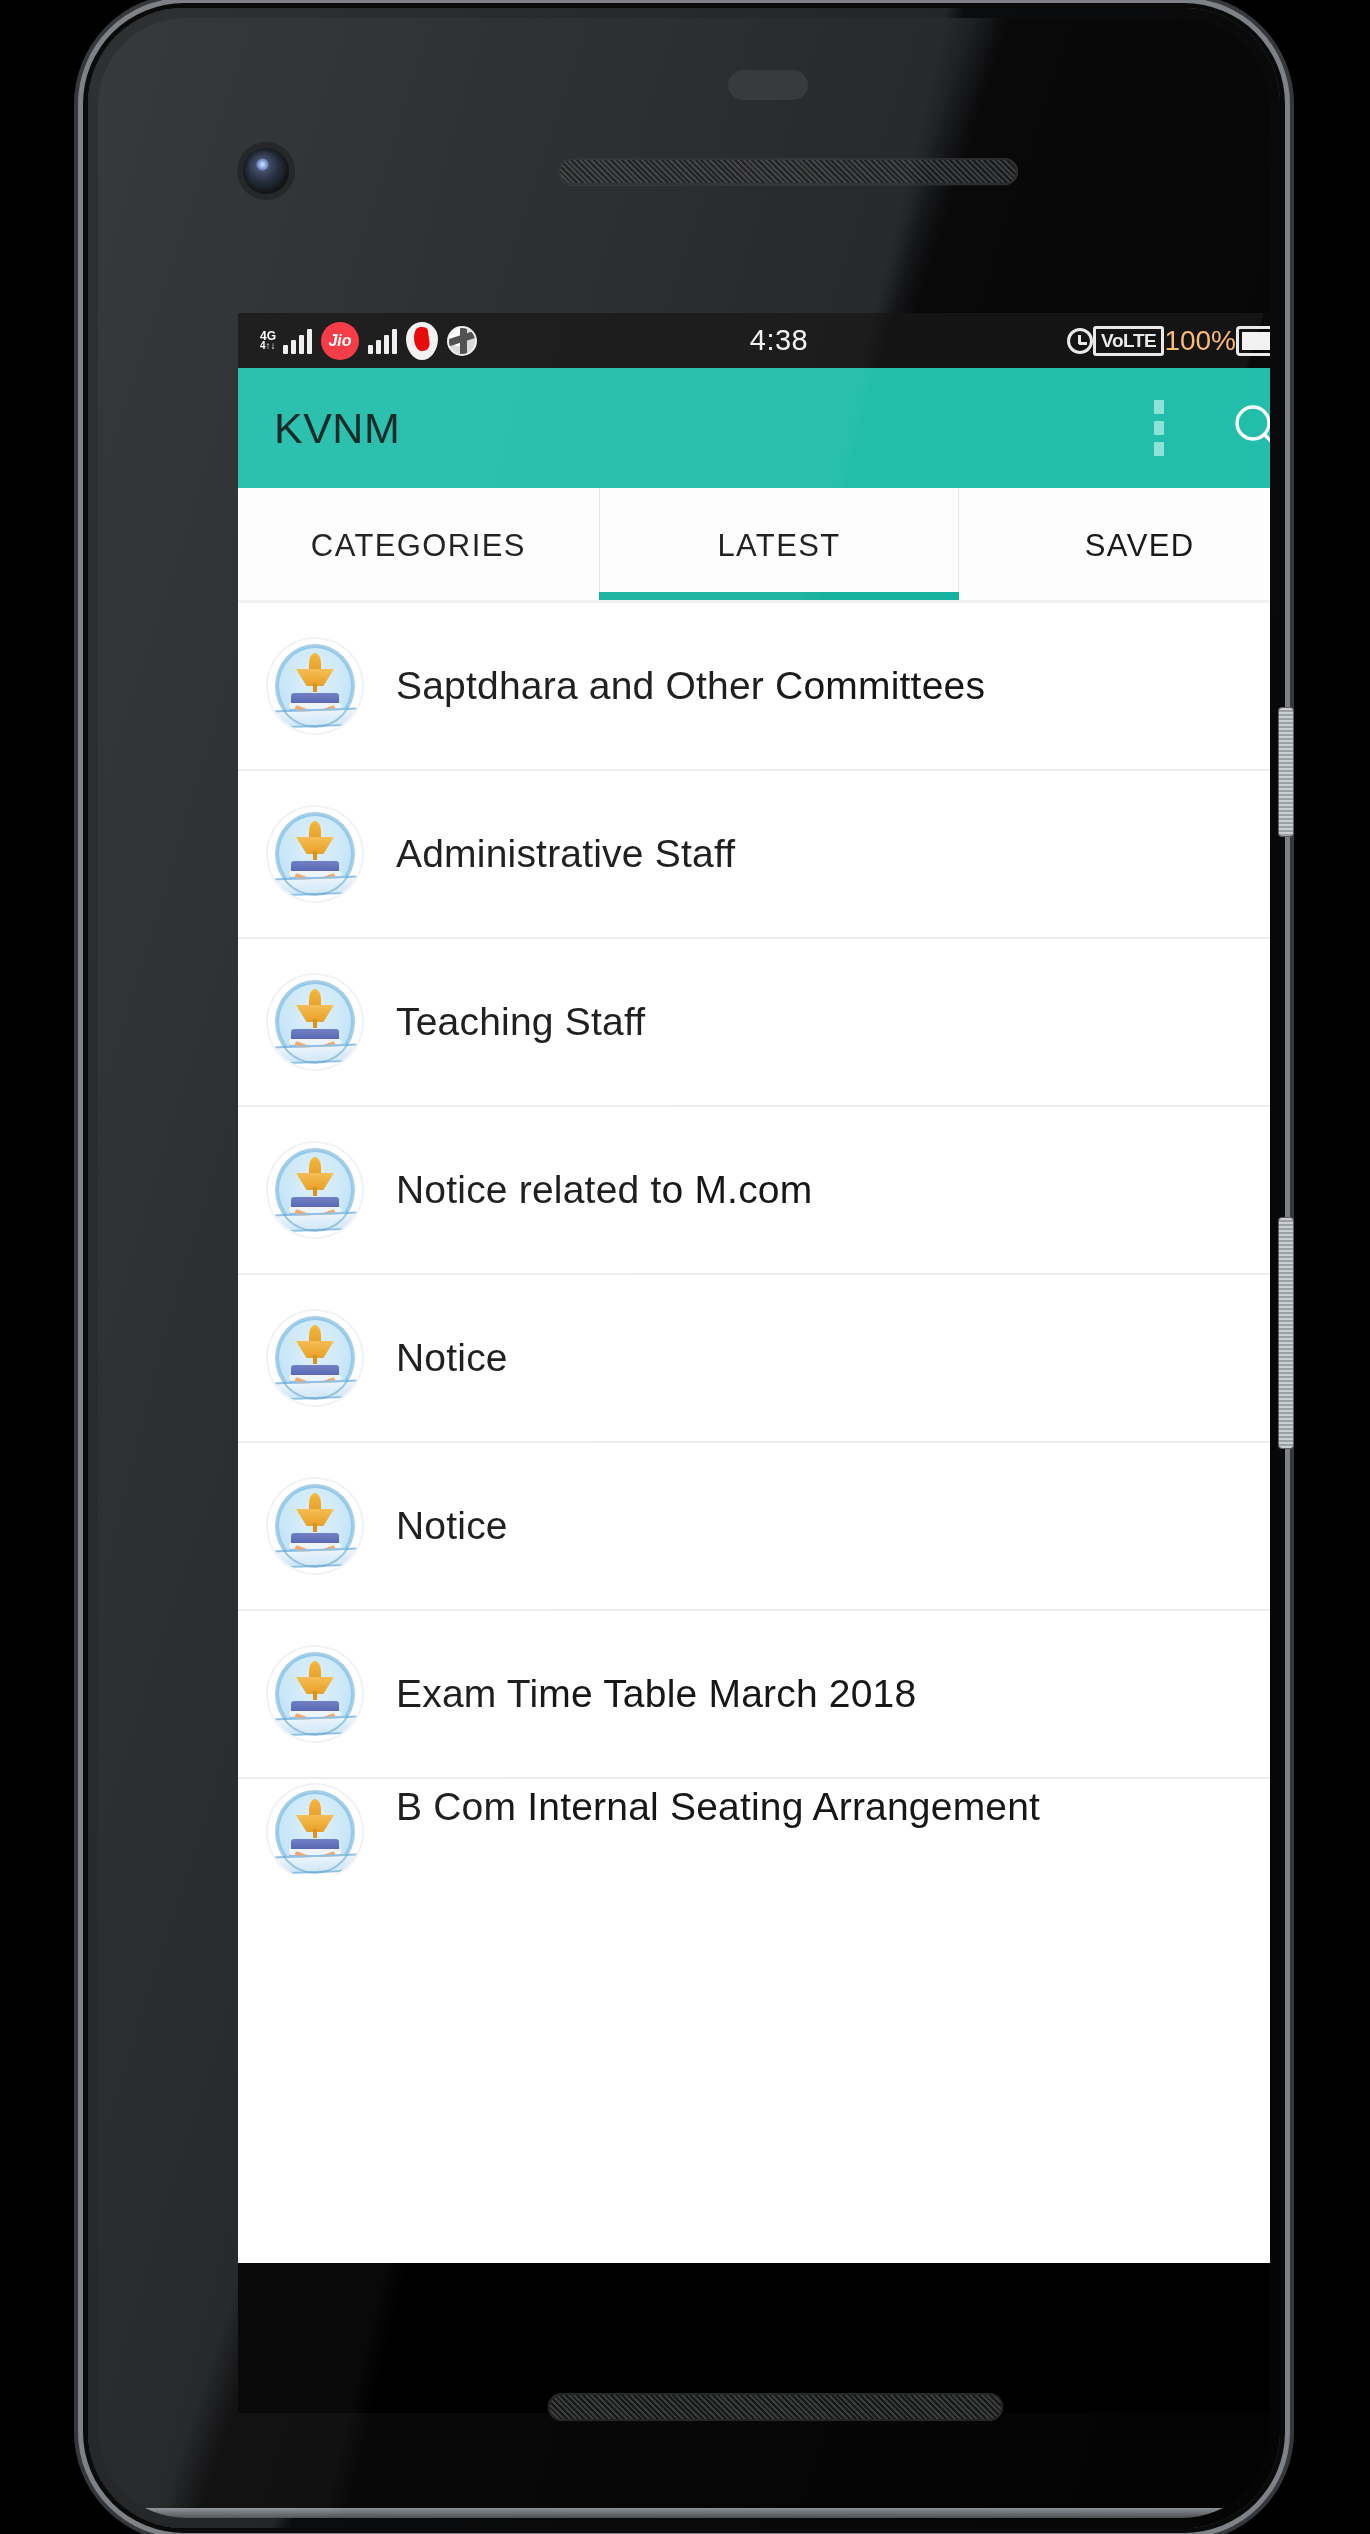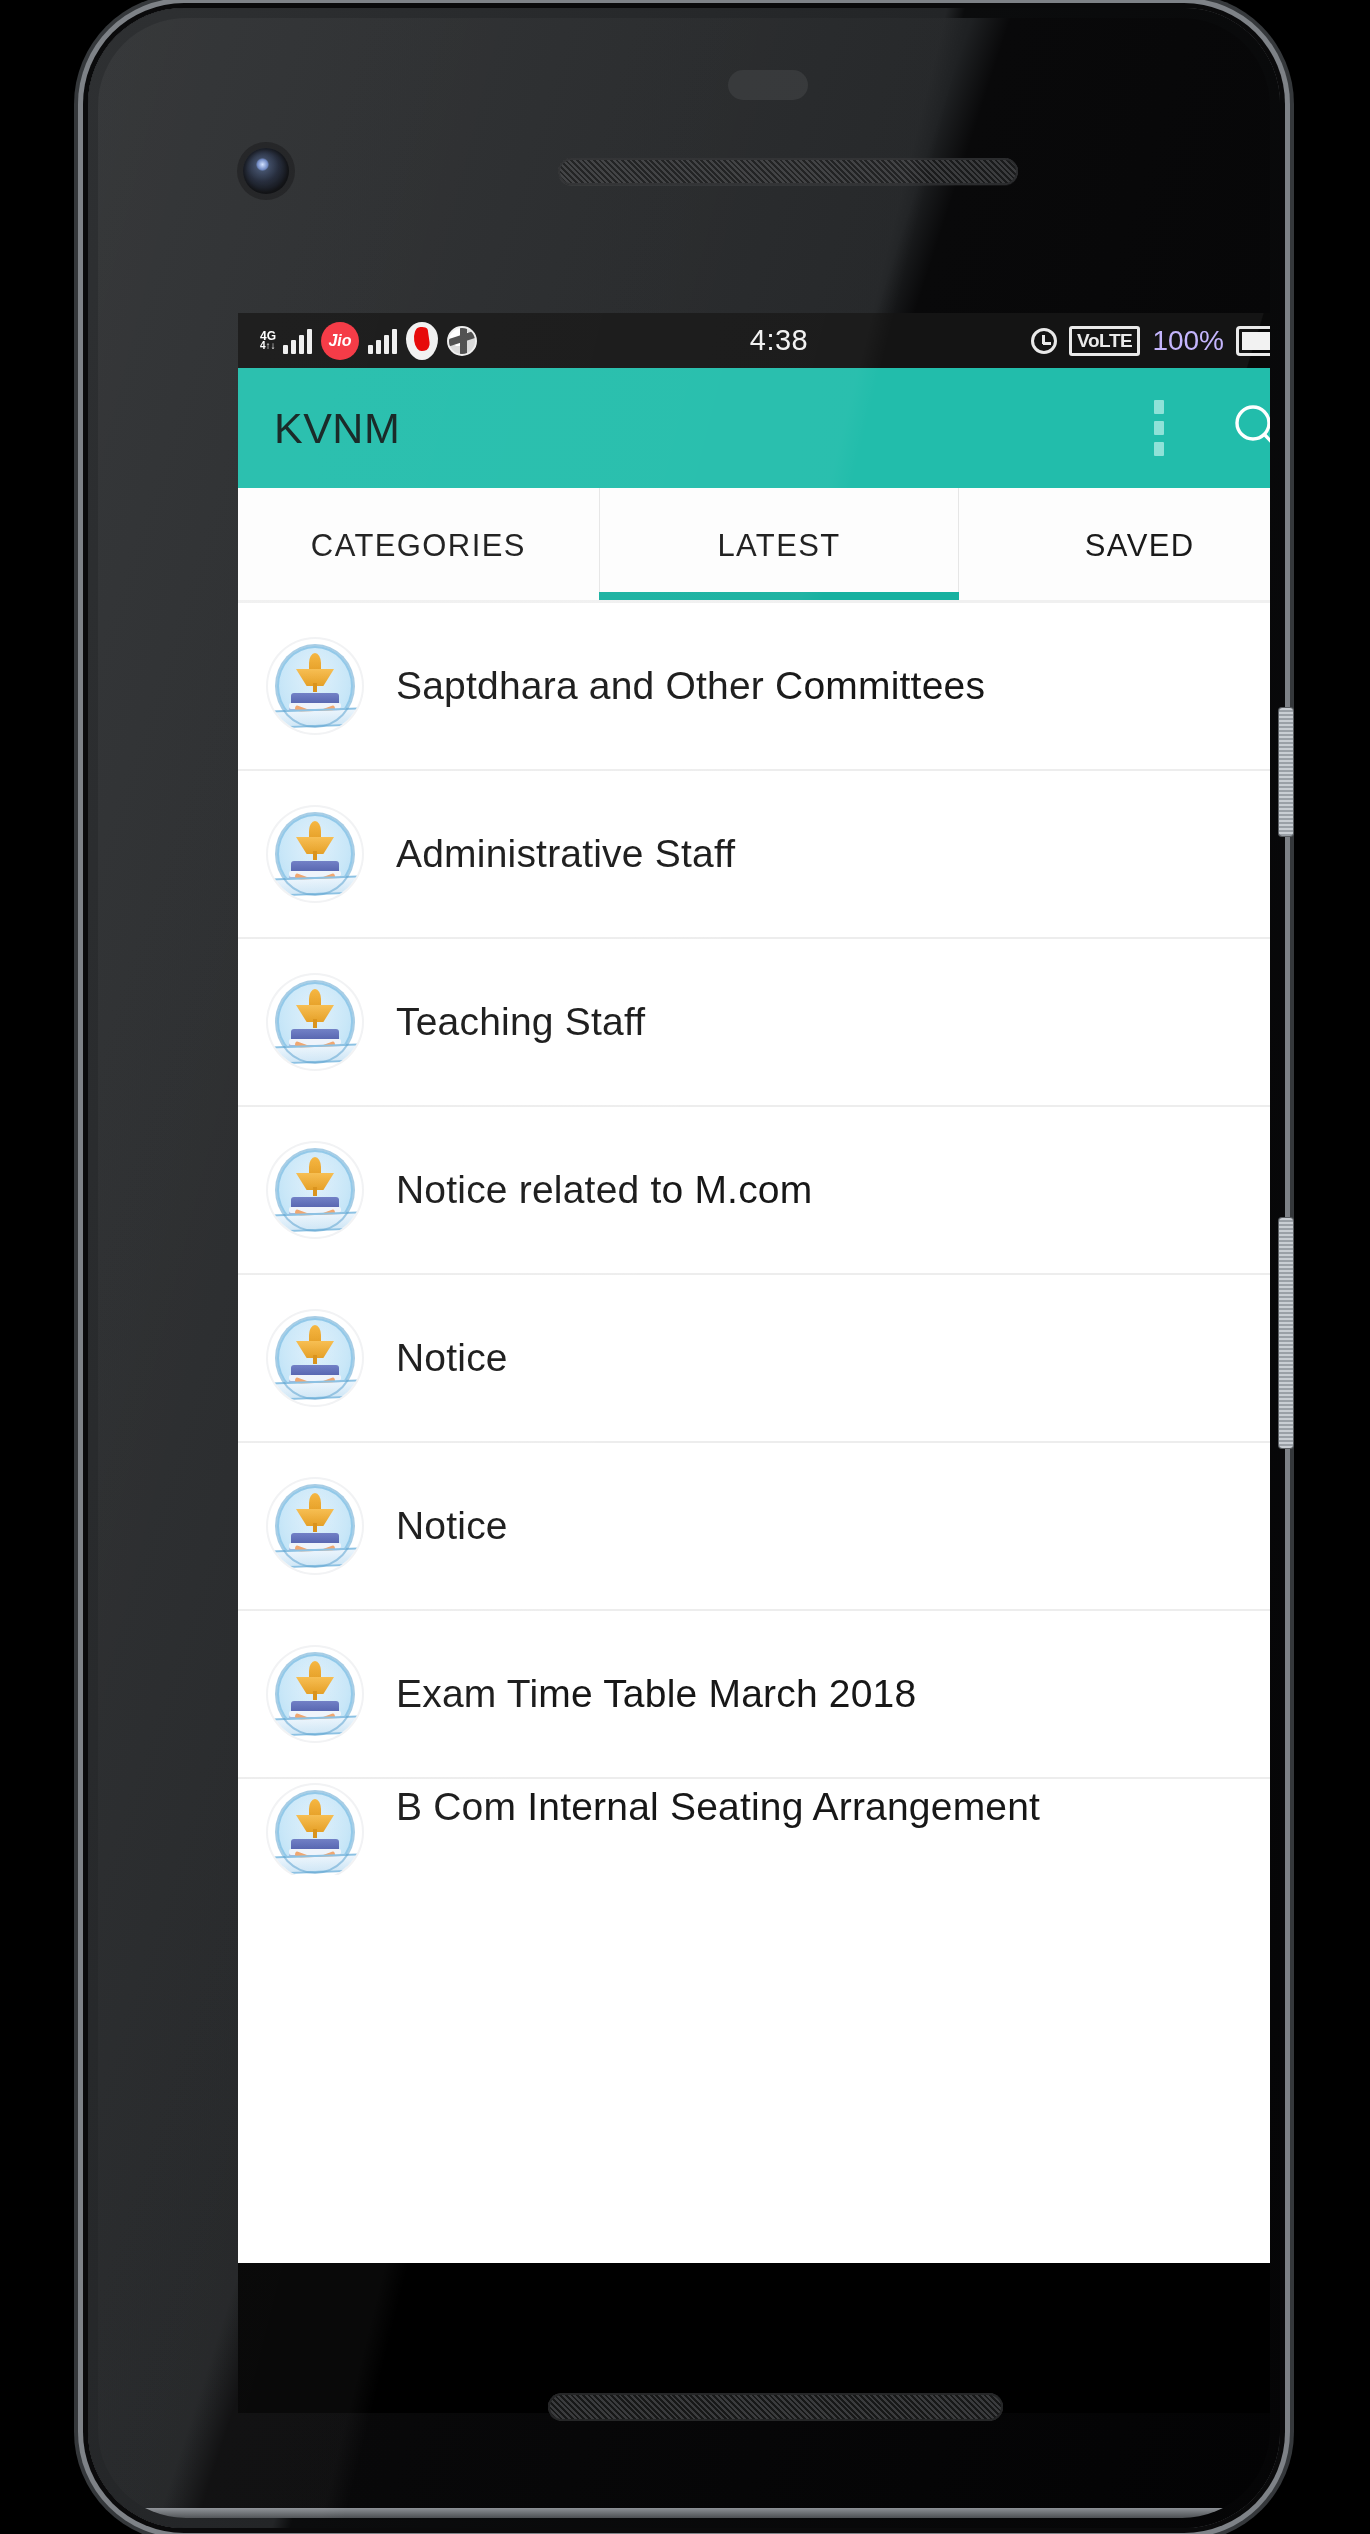--- a/index.html
+++ b/index.html
@@ -80,21 +80,21 @@
   
   .statusbar{
     height:55px; background:#141414; color:#e9e9e9;
     display:flex; align-items:center; padding:0 22px; position:relative;
   }
   .sb-left{ display:flex; align-items:center; gap:9px; }
   .sb-center{
     position:absolute; left:0; right:0; text-align:center;
     font-size:29px; letter-spacing:.5px; color:#f2f2f2;
   }
-  .sb-right{ margin-left:auto; display:flex; align-items:center; gap:12px; position:relative; z-index:2;}
+  .sb-right{ margin-left:auto; display:flex; align-items:center; position:relative; z-index:2;}
   .signal{ display:flex; align-items:flex-end; gap:3px; height:26px; }
   .signal i{ display:block; width:5px; background:#efefef; border-radius:1px; }
   .signal i:nth-child(1){height:9px}
   .signal i:nth-child(2){height:14px}
   .signal i:nth-child(3){height:19px}
   .signal i:nth-child(4){height:25px}
   .fourg{
     font-size:12px; line-height:10px; color:#fff; font-weight:bold;
     display:flex; flex-direction:column; justify-content:flex-end; margin-right:-2px;
   }
@@ -126,21 +126,21 @@
     content:""; position:absolute; left:11px; top:-4px; width:7px; height:40px;
     background:#4a4a4a;
   }
   .alarm{ width:26px;height:26px;border:3px solid #e9e9e9;border-radius:50%;position:relative; }
   .alarm::before{ content:""; position:absolute; left:8px; top:4px; width:3px; height:9px; background:#e9e9e9; }
   .alarm::after{ content:""; position:absolute; left:9px; top:11px; width:8px; height:3px; background:#e9e9e9; }
   .volte{
     border:3px solid #e9e9e9; border-radius:3px; padding:0 5px;
     font-size:19px; font-weight:bold; letter-spacing:-.4px; color:#e9e9e9; line-height:24px;
   }
-  .battpct{ font-size:28px; color:#c4b5fd; }
+  .battpct{ font-size:28px; color:#fdba74; }
   .batt{
     width:62px;height:30px;border:3px solid #e9e9e9;border-radius:4px;position:relative;padding:3px;
   }
   .batt::after{
     content:""; position:absolute; right:-8px; top:8px; width:5px; height:12px;
     background:#e9e9e9; border-radius:0 2px 2px 0;
   }
   .batt i{ display:block; width:100%; height:100%; background:#f2f2f2; }
   .sb-diagonal{
     position:absolute; right:0; top:0; width:120px; height:100%;

